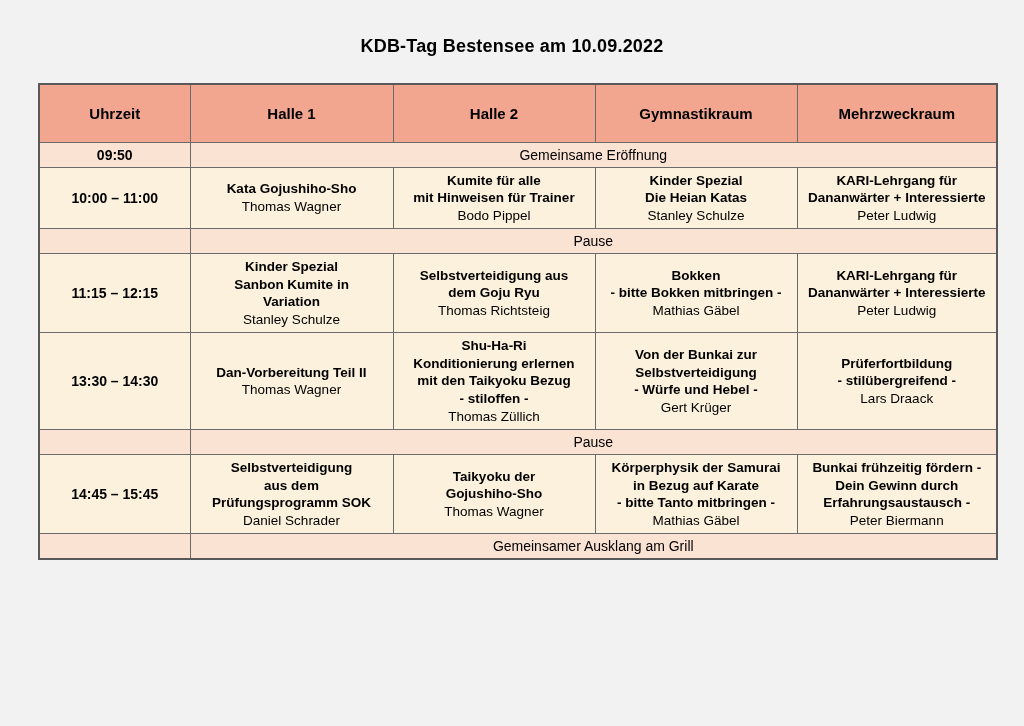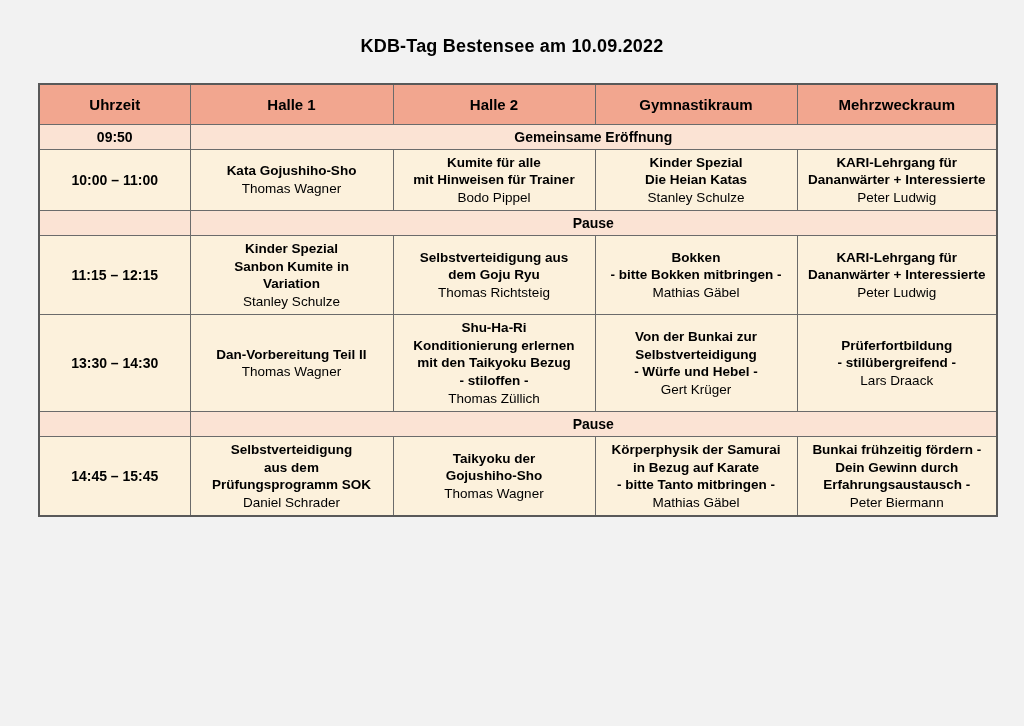--- a/index.html
+++ b/index.html
@@ -42,32 +42,32 @@
   col.c-gym{width:202px;}
   col.c-mzr{width:200px;}
   th,td{
     border:1px solid var(--border);
     text-align:center;
     vertical-align:middle;
     padding:4px 5px;
   }
   thead th{
     background:var(--header-bg);
-    height:40px;
+    height:58px;
     font-size:15px;
     font-weight:bold;
   }
   tr.session td{background:var(--session-bg);}
   tr.span td{background:var(--span-bg);height:21px;}
   td.time-cell{
     font-weight:bold;
     font-size:14px;
   }
   td.span-label{
-    font-weight:bold;
+    font-weight:normal;
     font-size:14px;
   }
   td.session-cell{
     font-size:13.5px;
     line-height:1.3;
   }
   .cell-title{font-weight:bold;}
   .trainer{font-weight:normal;}
 </style>
 </head>
@@ -227,14 +227,18 @@
         </td>
         <td class="session-cell">
           <div class="cell-title">
             <div>Bunkai frühzeitig fördern -</div>
             <div>Dein Gewinn durch</div>
             <div>Erfahrungsaustausch -</div>
           </div>
           <div class="trainer">Peter Biermann</div>
         </td>
       </tr>
+      <tr class="span">
+        <td class="time-cell"></td>
+        <td colspan="4" class="span-label">Gemeinsamer Ausklang am Grill</td>
+      </tr>
     </tbody>
 </table>
 
 </body></html>

